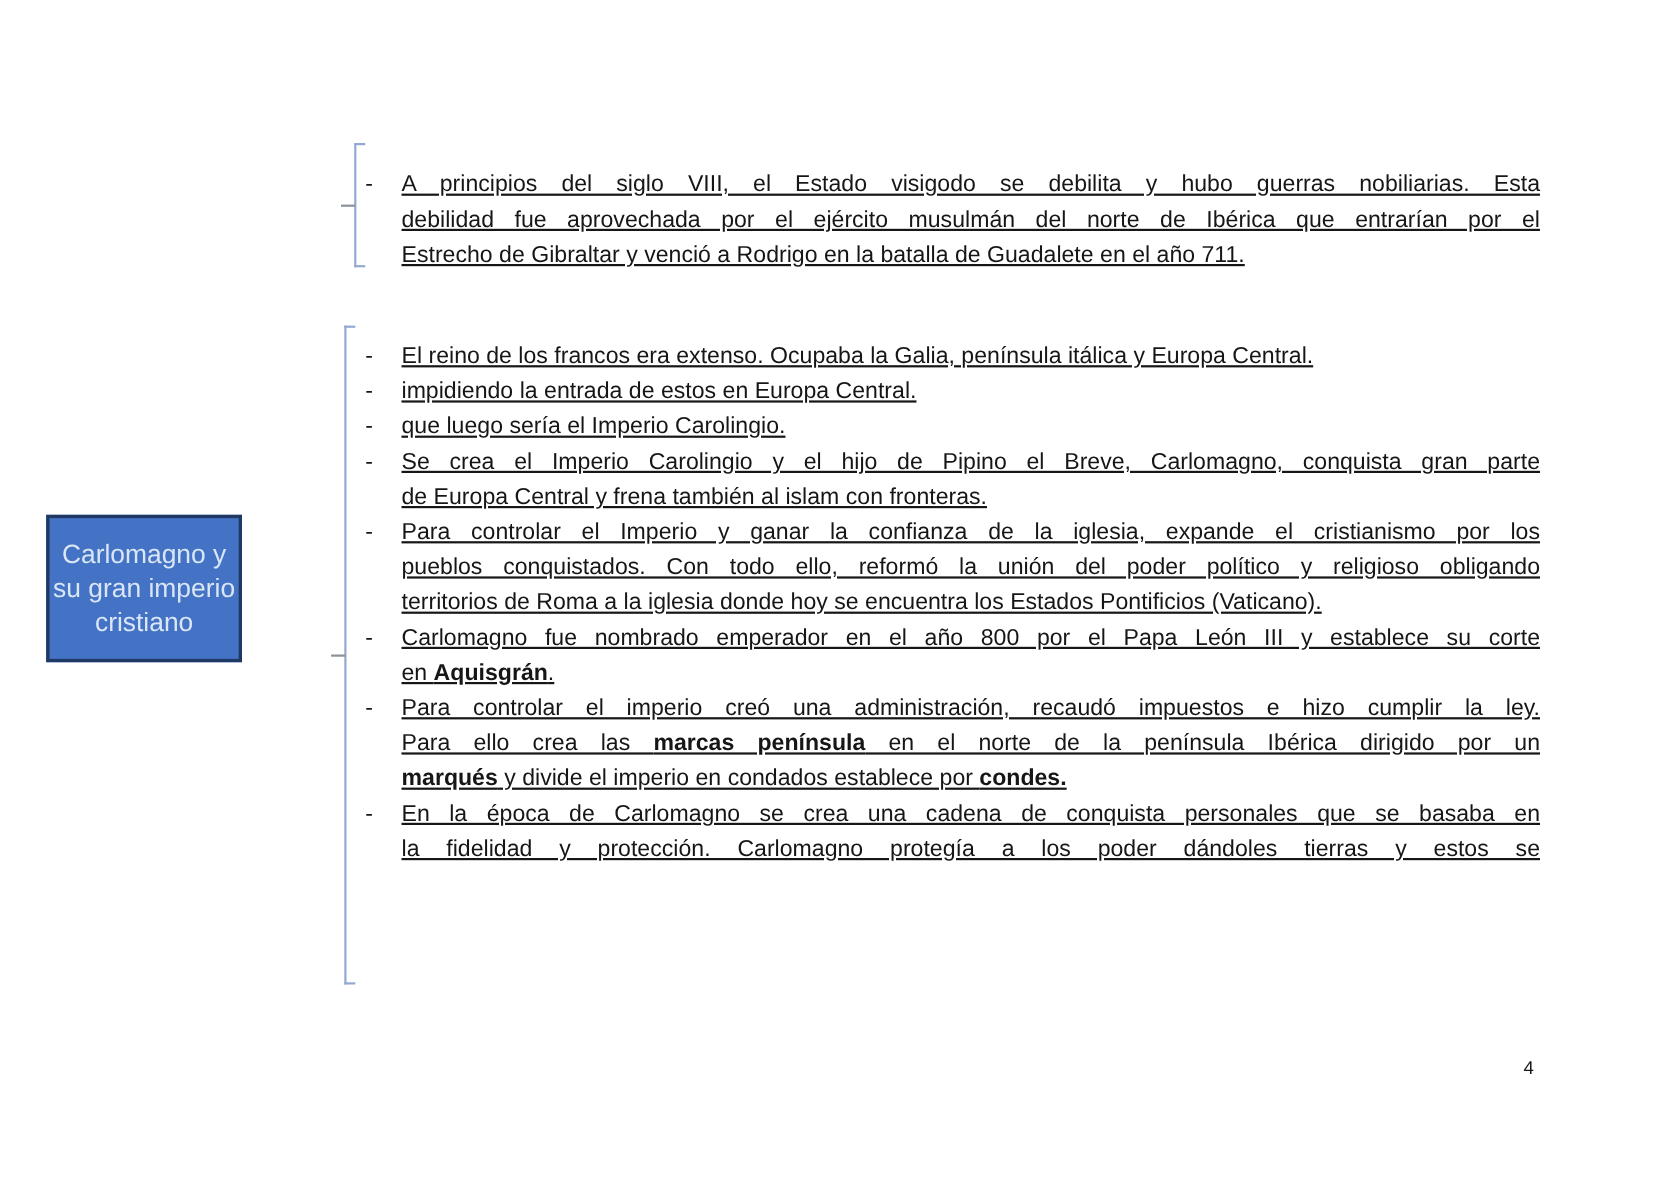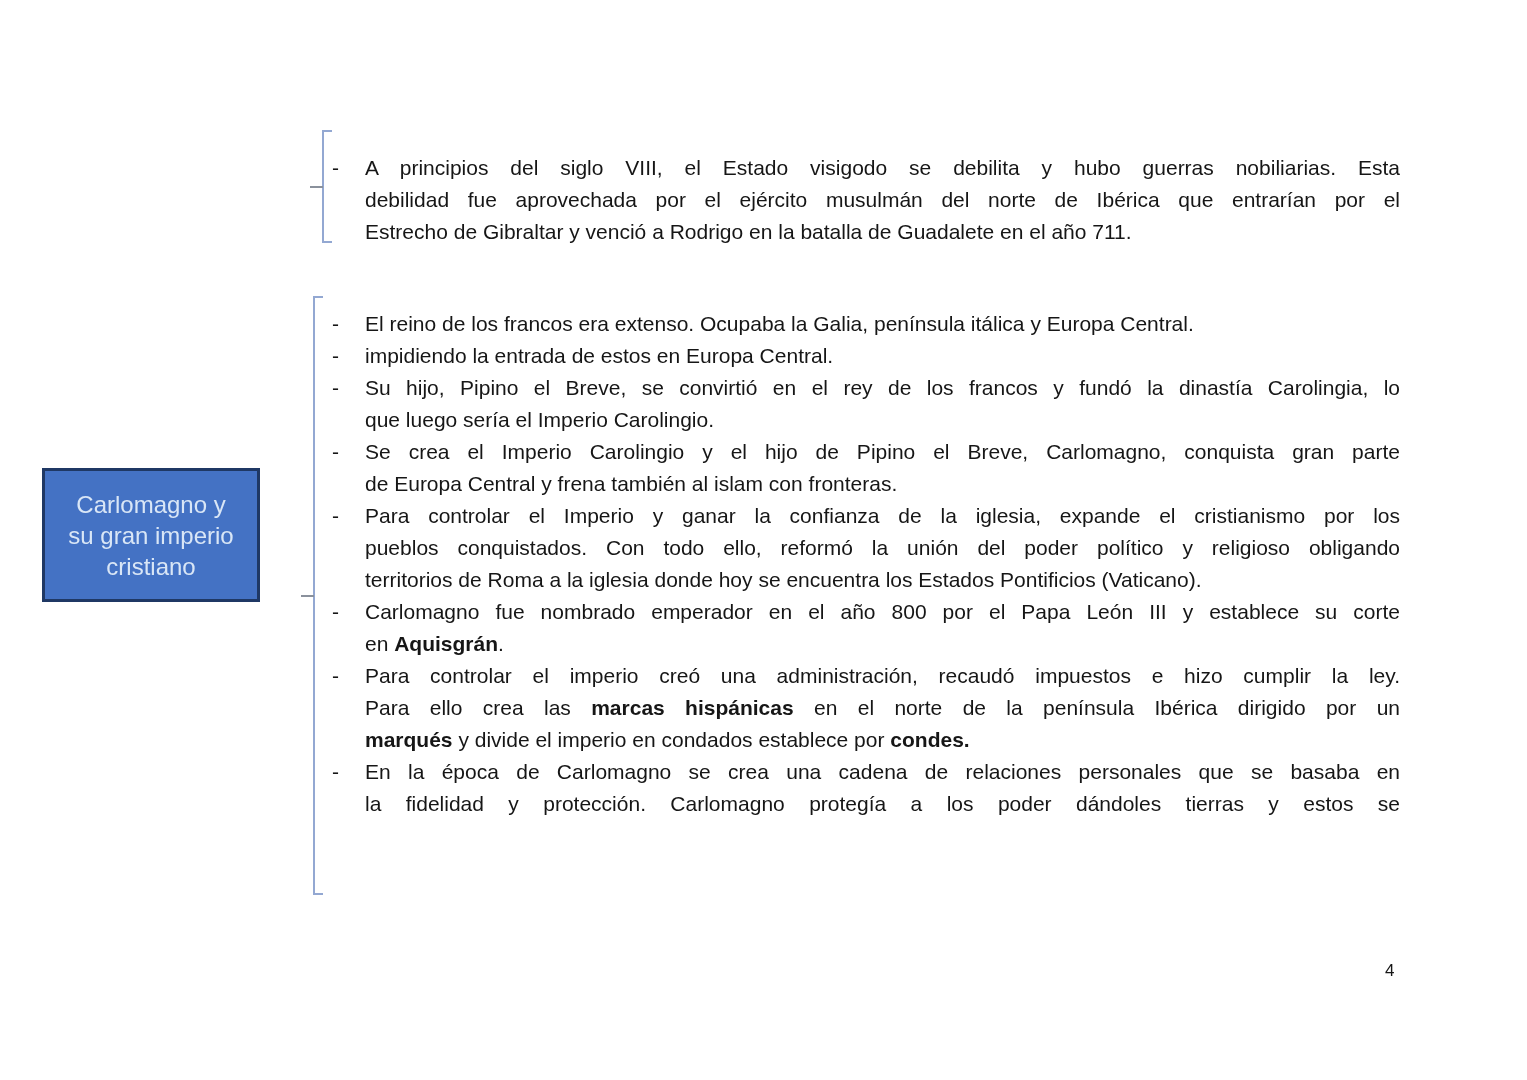--- a/index.html
+++ b/index.html
@@ -26,21 +26,21 @@
   }
   #block1 { top: 152px; }
   #block2 { top: 308px; }
 
   .bullet { display: flex; align-items: flex-start; }
   .dash {
     flex: 0 0 33px; width: 33px;
     line-height: 32px;
   }
   .btext { flex: 1 1 auto; min-width: 0; }
-  .line { text-align: left; }
+  .line { text-align: left; text-decoration: underline; }
   .line.just { text-align: justify; text-align-last: justify; }
   .b { font-weight: 700; }
 
   
   .bracket {
     position: absolute;
     width: 10px;
     box-sizing: border-box;
     border-left: 2px solid #93A8D2;
     border-top: 2px solid #93A8D2;
@@ -54,21 +54,21 @@
     top: calc(50% - 1px);
     width: 13px;
     height: 0;
     border-top: 2px solid #8A919C;
   }
 
   
   .topic-box {
     position: absolute;
     left: 42px; top: 468px;
-    width: 218px; height: 134px;
+    width: 178px; height: 134px;
     box-sizing: border-box;
     background: #4472C4;
     border: 3px solid #1F3864;
     color: #D9E6F6;
     display: flex;
     flex-direction: column;
     justify-content: center;
     align-items: center;
     text-align: center;
     font-size: 24px;
@@ -123,21 +123,20 @@
       </div>
       <div class="bullet">
         <span class="dash">-</span>
         <div class="btext">
           <div class="line"><span>impidiendo la entrada de estos en Europa Central.</span></div>
         </div>
       </div>
       <div class="bullet">
         <span class="dash">-</span>
         <div class="btext">
-          <div class="line just"><span>Su hijo, Pipino el Breve, se convirtió en el rey de los francos y fundó la dinastía Carolingia, lo</span></div>
           <div class="line"><span>que luego sería el Imperio Carolingio.</span></div>
         </div>
       </div>
       <div class="bullet">
         <span class="dash">-</span>
         <div class="btext">
           <div class="line just"><span>Se crea el Imperio Carolingio y el hijo de Pipino el Breve, Carlomagno, conquista gran parte</span></div>
           <div class="line"><span>de Europa Central y frena también al islam con fronteras.</span></div>
         </div>
       </div>
@@ -153,28 +152,28 @@
         <span class="dash">-</span>
         <div class="btext">
           <div class="line just"><span>Carlomagno fue nombrado emperador en el año 800 por el Papa León III y establece su corte</span></div>
           <div class="line"><span>en </span><span class="b">Aquisgrán</span><span>.</span></div>
         </div>
       </div>
       <div class="bullet">
         <span class="dash">-</span>
         <div class="btext">
           <div class="line just"><span>Para controlar el imperio creó una administración, recaudó impuestos e hizo cumplir la ley.</span></div>
-          <div class="line just"><span>Para ello crea las </span><span class="b">marcas hispánicas</span><span> en el norte de la península Ibérica dirigido por un</span></div>
+          <div class="line just"><span>Para ello crea las </span><span class="b">marcas península</span><span> en el norte de la península Ibérica dirigido por un</span></div>
           <div class="line"><span class="b">marqués</span><span> y divide el imperio en condados establece por </span><span class="b">condes.</span></div>
         </div>
       </div>
       <div class="bullet">
         <span class="dash">-</span>
         <div class="btext">
-          <div class="line just"><span>En la época de Carlomagno se crea una cadena de relaciones personales que se basaba en</span></div>
+          <div class="line just"><span>En la época de Carlomagno se crea una cadena de conquista personales que se basaba en</span></div>
           <div class="line just"><span>la fidelidad y protección. Carlomagno protegía a los poder dándoles tierras y estos se</span></div>
         </div>
       </div>
     </section>
 
   <div class="page-number" style="color: rgb(22, 22, 22);">4</div>
 
 </div>
 
 </body></html>

